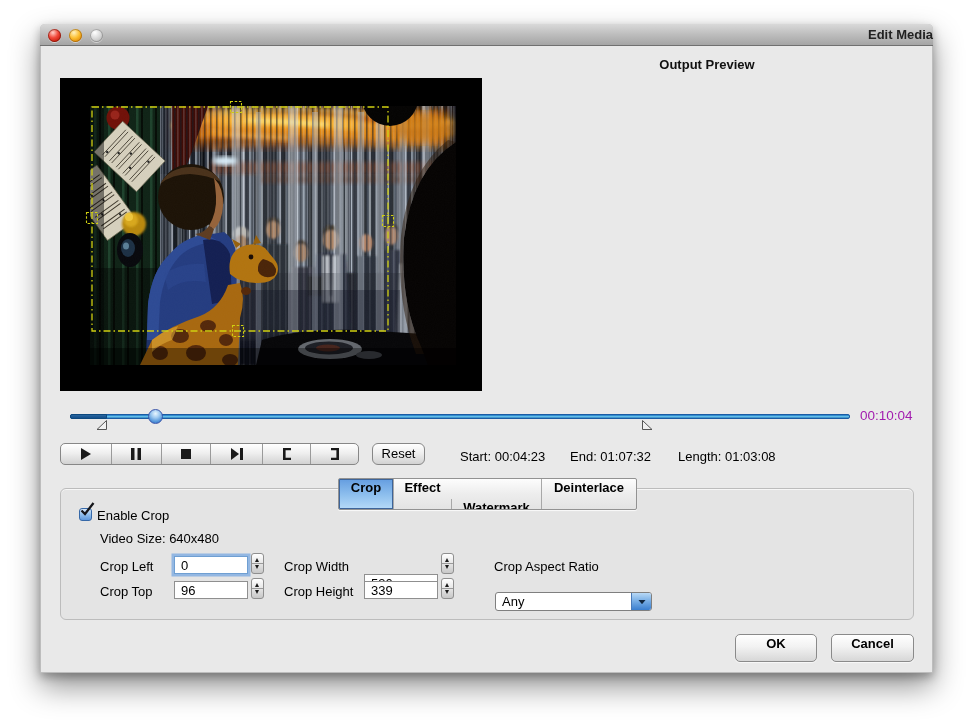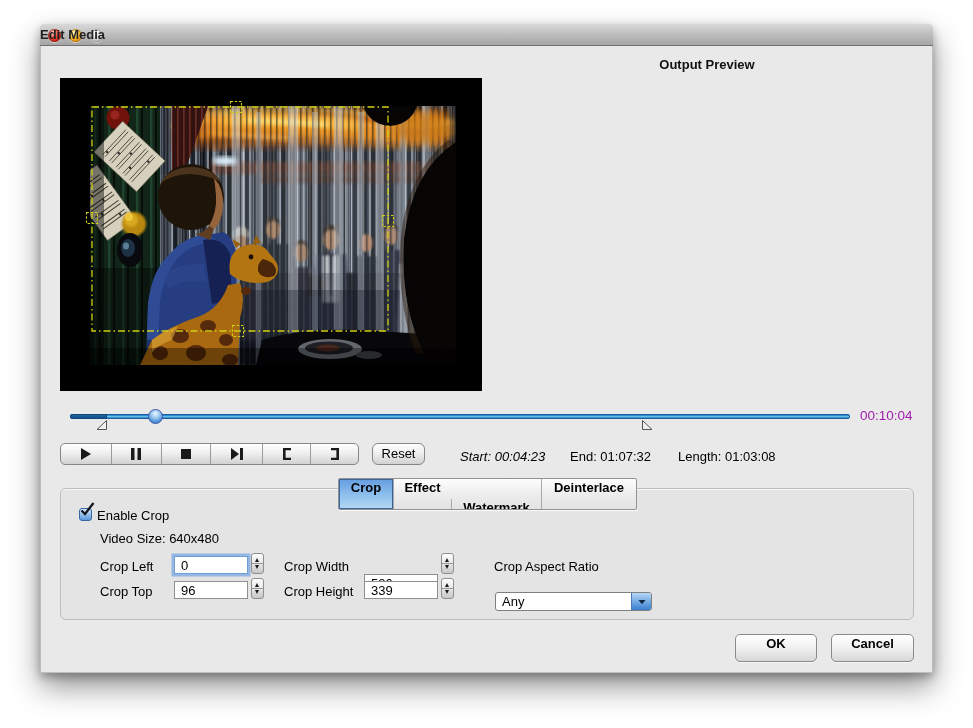--- a/index.html
+++ b/index.html
@@ -10,21 +10,21 @@
     box-shadow: 0 14px 30px rgba(0,0,0,.42), 0 4px 10px rgba(0,0,0,.28), inset 0 0 0 1px rgba(60,60,60,.25); }
   #titlebar { position:absolute; left:0; top:0; width:100%; height:22px;
     border-radius:5px 5px 0 0;
     background:linear-gradient(#d9d9d9, #bdbdbd 50%, #a5a5a5);
     border-bottom:1px solid #707070; }
   #titlebar .tl { position:absolute; top:4.5px; width:13px; height:13px; border-radius:50%; }
   #b-red { left:8px; background:radial-gradient(circle at 38% 28%, #ffd0c8, #f1493a 42%, #c81e0e 75%, #8e0f04); box-shadow:inset 0 0 0 1px rgba(90,10,0,.5), 0 1px 0 rgba(255,255,255,.5); }
   #b-yel { left:29px; background:radial-gradient(circle at 38% 28%, #fff2c0, #fcbe2e 45%, #e08b0a 78%, #a86404); box-shadow:inset 0 0 0 1px rgba(130,75,0,.5), 0 1px 0 rgba(255,255,255,.5); }
   #b-gry { left:50px; background:radial-gradient(circle at 38% 28%, #ffffff, #d2d2d2 55%, #a6a6a6); box-shadow:inset 0 0 0 1px rgba(90,90,90,.45), 0 1px 0 rgba(255,255,255,.5); }
   #title { position:absolute; top:0; left:0; width:100%; height:21px; line-height:21px;
-    text-align:left; font-size:13px; font-weight:bold; color:#222; }
+    text-align:right; font-size:13px; font-weight:bold; color:#222; }
   .plabel { position:absolute; font-size:13px; font-weight:bold; color:#111; }
   #lbl-orig { left:20px; width:422px; top:33px; text-align:center; }
   #lbl-out  { left:457px; width:420px; top:33px; text-align:center; }
   #prev-l { position:absolute; left:20px; top:54px; width:422px; height:313px; background:#000; }
   #prev-r { position:absolute; left:457px; top:54px; width:420px; height:313px; background:#000; }
 
   
   #track { position:absolute; left:30px; top:390px; width:780px; height:5px;
     background:linear-gradient(#2277c4,#47a8e0 38%,#7fd4f0 62%,#1668b2); border:1px solid #1a5ca4; border-radius:2px; }
   #track-dark { position:absolute; left:30px; top:390px; width:37px; height:5px;
@@ -366,21 +366,21 @@
           <path d="M8 0 H0 V12 H8 V9.8 H2.6 V2.2 H8 Z" fill="#1a1a1a"></path>
         </svg>
       </div>
     <div class="seg">
         <svg width="8" height="12">
           <path d="M0 0 H8 V12 H0 V9.8 H5.4 V2.2 H0 Z" fill="#1a1a1a"></path>
         </svg>
       </div>
   </div>
   <div id="btn-reset">Reset</div>
-  <div class="ttext" style="left:420px;font-style:italic;">Start: 00:04:23</div>
+  <div class="ttext" style="left:420px;">Start: 00:04:23</div>
   <div class="ttext" style="left:530px;">End: 01:07:32</div>
   <div class="ttext" style="left:638px;">Length: 01:03:08</div>
 
   <div id="tabs">
     <div class="tab" id="tab-sel" style="width:54px;">Crop</div>
     <div class="tab" style="width:58px;">Effect</div>
     <div class="tab" style="width:90px;margin-top:20px;">Watermark</div>
     <div class="tab" style="width:95px;">Deinterlace</div>
   </div>
 

